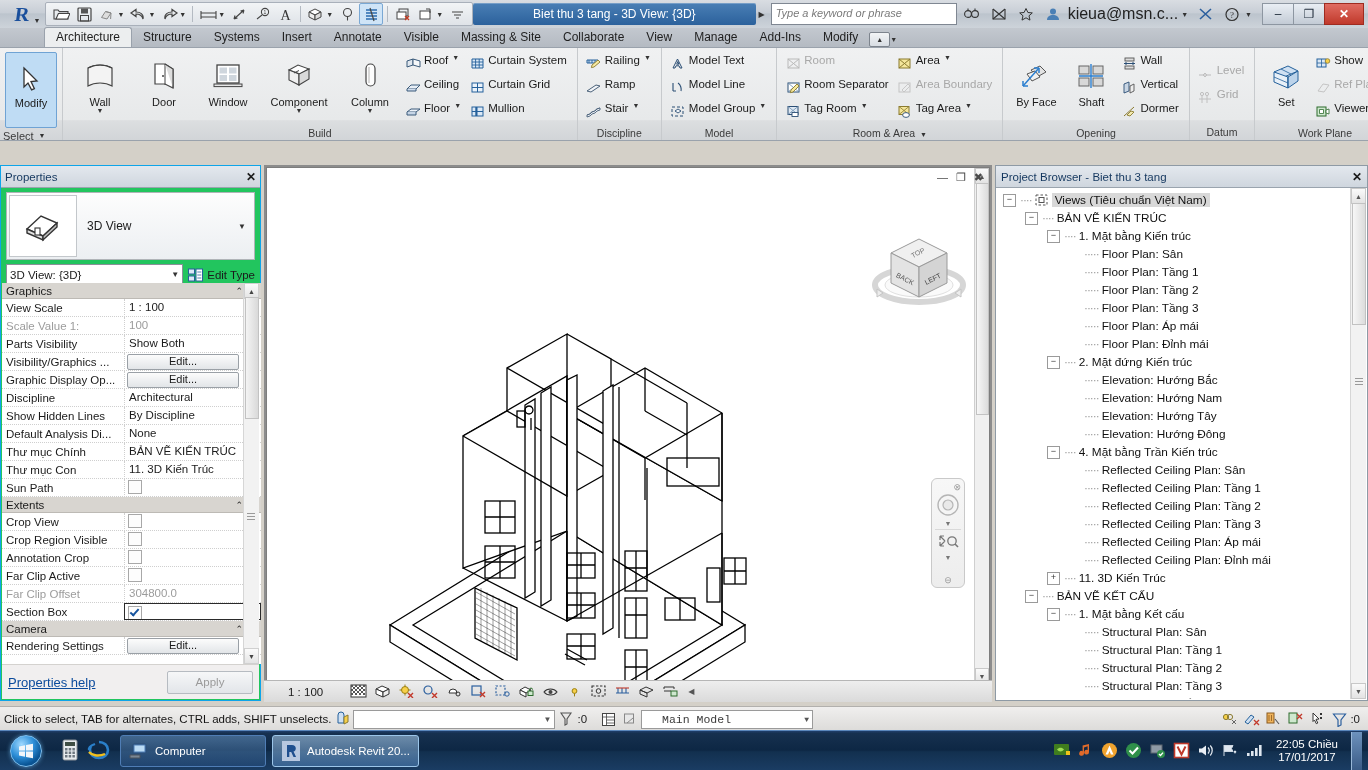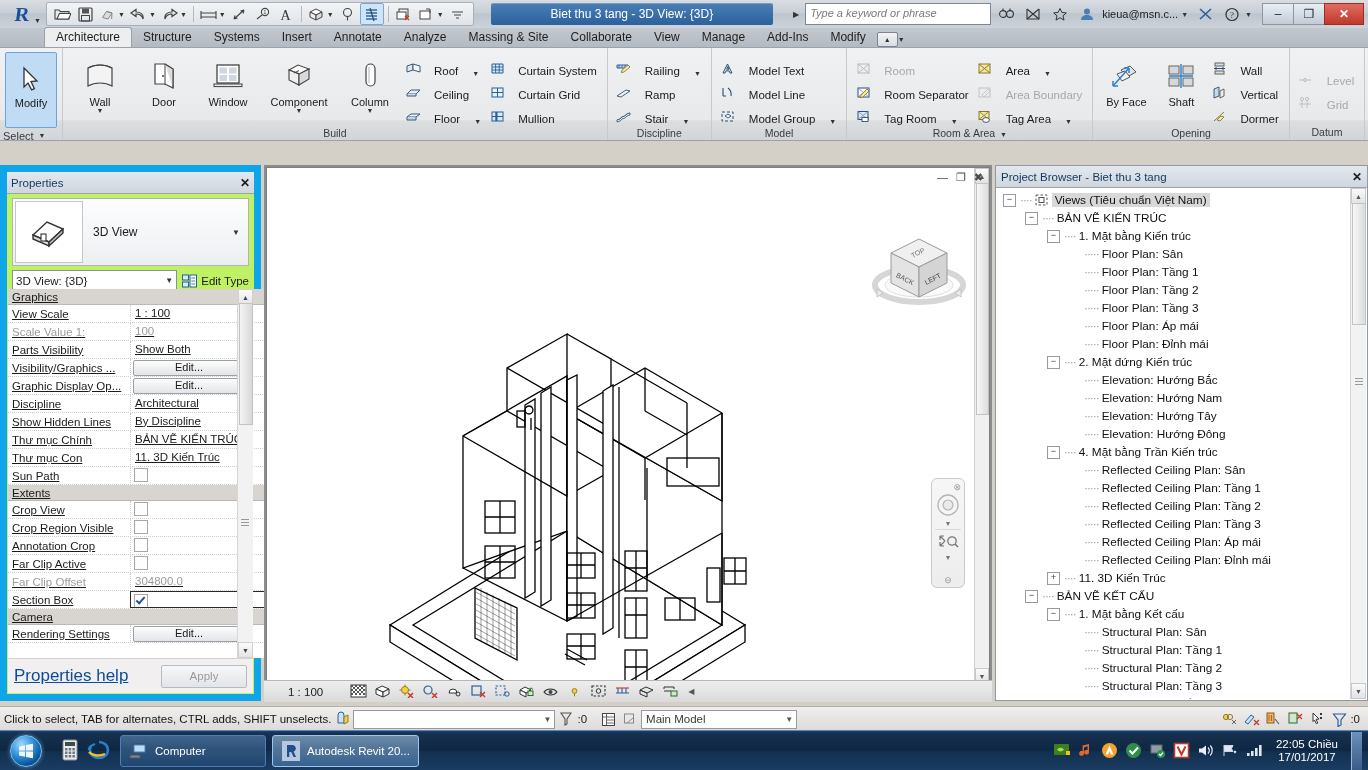--- a/index.html
+++ b/index.html
@@ -34,21 +34,21 @@
     background:linear-gradient(to bottom,#4a7fb5,#2b619c);
     color:#fff;font-size:12px;padding:4px 60px;border-radius:2px;
     box-shadow:inset 0 1px 0 rgba(255,255,255,.25);
     white-space:nowrap;
   }
   .searchzone{display:flex;align-items:center;gap:3px;padding-right:4px;}
   .sarrow{font-size:8px;color:#333;width:12px;text-align:center;}
   .searchbox{width:176px;height:18px;border:1px solid #7f8792;background:#fff;
      font-style:italic;color:#7a7a7a;font-size:11px;padding:1px 4px;line-height:16px;}
   .ticon{width:24px;height:22px;display:flex;align-items:center;justify-content:center;}
-  .userchip{display:flex;align-items:center;gap:3px;font-size:11px;color:#222;padding-right:2px;text-align:right;}
+  .userchip{display:flex;align-items:center;gap:3px;font-size:16px;color:#222;padding-right:2px;text-align:right;}
   .winbtns{display:flex;align-items:stretch;height:22px;margin-right:4px;margin-left:4px;}
   .wbtn{width:30px;height:20px;border:1px solid #8d96a1;border-right:none;
      background:linear-gradient(to bottom,#e9eef4,#c3cbd5);display:flex;align-items:center;justify-content:center;color:#1d2a38;font-size:12px;}
   .wbtn.close{background:linear-gradient(to bottom,#e06c62,#c0392b);border-color:#9e2b20;color:#fff;border-right:1px solid #9e2b20;font-weight:bold;width:38px;}
 
   
   .tabbar{position:absolute;left:0;top:28px;width:1368px;height:20px;
      background:linear-gradient(to bottom,#c3c8cf,#b4bac2);
      border-bottom:1px solid #9aa2ac;display:flex;align-items:flex-end;padding-left:44px;box-sizing:border-box;}
   .tab{font-size:12px;padding:3px 11px 3px 11px;color:#1e1e1e;white-space:nowrap;cursor:default;}
@@ -64,61 +64,61 @@
      border-bottom:1px solid #9aa2ac;display:flex;}
   .panel{position:relative;height:92px;display:flex;flex-direction:column;border-right:1px solid #c7cacd;}
   .panel .body{flex:1;display:flex;align-items:flex-start;padding:4px 5px 0 5px;}
   .panel .cap{height:16px;line-height:16px;text-align:center;font-size:10.5px;color:#3a3a3a;}
   .bigbtn{width:64px;display:flex;flex-direction:column;align-items:center;padding-top:4px;cursor:default;}
   .bigbtn .ic{height:38px;display:flex;align-items:flex-end;justify-content:center;}
   .bigbtn .lb{font-size:11px;margin-top:2px;text-align:center;line-height:12px;}
   .bigbtn .dd{font-size:7px;line-height:6px;color:#333;}
   .bigbtn.active{background:#bfdcf4;border:1px solid #6fa3d4;border-radius:2px;}
   .col{display:flex;flex-direction:column;gap:1px;padding-top:2px;}
-  .small{display:flex;align-items:flex-end;gap:12px;height:23px;padding:0 5px 0 2px;white-space:nowrap;font-size:11.5px;cursor:default;}
+  .small{display:flex;align-items:flex-start;gap:2px;height:23px;padding:0 5px 0 2px;white-space:nowrap;font-size:11.5px;cursor:default;}
   .small .si{width:18px;height:18px;display:flex;align-items:center;justify-content:center;}
   .small.dis{color:#a8a8a8;}
   .ddc{font-size:7px;color:#333;margin-left:2px;}
   .selectpanel{width:62px;}
   .selbtn{display:flex;align-items:center;gap:3px;font-size:11px;padding-left:3px;}
 
   
-  .props{position:absolute;left:0;top:165px;width:261px;height:536px;background:#bef264;border:7px solid #0ea5e9;box-sizing:border-box;}
+  .props{position:absolute;left:0;top:165px;width:261px;height:536px;background:#22c55e;border:1px solid #0ea5e9;box-sizing:border-box;}
   .ptitle{height:21px;background:linear-gradient(to bottom,#e3e8ee,#cfd6de);border-bottom:1px solid #9aa4ae;
      display:flex;align-items:center;padding:0 4px;font-size:11.5px;color:#14375f;}
   .ptitle .x{margin-left:auto;font-size:12px;color:#1b1b1b;font-weight:bold;cursor:default;}
   .ptype{margin:4px 5px;height:66px;border:1px solid #b0b4b8;background:linear-gradient(to bottom,#fdfdfd,#eceff2);display:flex;align-items:center;}
   .ptype .thumb{width:66px;height:60px;margin:2px;border:1px solid #c3c7cb;background:#fff;display:flex;align-items:center;justify-content:center;}
   .ptype .nm{flex:1;font-size:12px;padding-left:8px;}
   .ptype .ar{font-size:8px;padding-right:8px;color:#333;}
   .pselrow{display:flex;align-items:center;gap:4px;margin:0 5px 3px 5px;}
   .pcombo{flex:1;height:19px;border:1px solid #8a9099;background:#fff;display:flex;align-items:center;padding:0 3px;font-size:11.5px;}
   .pcombo .ar{margin-left:auto;font-size:8px;color:#333;}
   .pedit{display:flex;align-items:center;gap:3px;font-size:11.5px;white-space:nowrap;}
-  .pgrid{position:absolute;left:1px;top:117px;width:259px;bottom:36px;overflow:hidden;background:#fff;text-decoration:underline;}
+  .pgrid{position:absolute;left:1px;top:117px;width:259px;bottom:36px;overflow:hidden;background:#fff;}
   .grouphdr{display:flex;align-items:center;height:16px;background:#d8d5d0;border-bottom:1px solid #bdbab5;
      font-size:11.5px;padding-left:4px;box-sizing:border-box;}
   .grouphdr .chv{margin-left:auto;margin-right:18px;font-size:9px;}
   .prow{display:flex;height:18px;border-bottom:1px dotted #cfcfcf;align-items:center;box-sizing:border-box;}
   .prow .k{width:122px;padding-left:4px;font-size:11.5px;overflow:hidden;white-space:nowrap;box-sizing:border-box;}
   .prow .v{flex:1;padding-left:4px;font-size:11.5px;overflow:hidden;white-space:nowrap;border-left:1px dotted #cfcfcf;box-sizing:border-box;height:18px;line-height:17px;}
   .prow.dim .k,.prow.dim .v{color:#9c9c9c;}
   .minibtn{display:inline-block;width:110px;height:14px;line-height:13px;text-align:center;font-size:11px;
      border:1px solid #9aa0a6;border-radius:2px;background:linear-gradient(to bottom,#fcfcfc,#e2e5e8);}
   .chk{display:inline-block;width:12px;height:12px;border:1px solid #a8a8a8;background:#fdfdfd;vertical-align:middle;position:relative;}
   .prow .v.cell-active{border:1px solid #2a2a2a;height:17px;}
   .chk.on:after{content:"";position:absolute;left:3px;top:0px;width:3px;height:7px;border:solid #15539e;border-width:0 2px 2px 0;transform:rotate(42deg);}
   .pscroll{position:absolute;right:1px;top:117px;width:15px;bottom:36px;background:#f2f2f2;border-left:1px solid #d6d6d6;}
   .pscroll .up,.pscroll .dn{height:14px;display:flex;align-items:center;justify-content:center;font-size:7px;color:#444;background:linear-gradient(to bottom,#fbfbfb,#e4e4e4);border:1px solid #d0d0d0;}
   .pscroll .thumb{position:absolute;top:14px;left:1px;width:12px;height:120px;background:linear-gradient(to right,#f4f4f4,#d9d9d9);border:1px solid #c2c2c2;}
   .pscroll .dn{position:absolute;bottom:0;left:0;right:0;}
   .pscroll .grip{position:absolute;top:230px;left:3px;width:8px;height:7px;}
   .pscroll .grip i{display:block;height:1px;background:#9a9a9a;margin-bottom:2px;}
   .pfoot{position:absolute;left:1px;right:1px;bottom:1px;height:34px;background:#f1efef;border-top:1px solid #d4d2cf;display:flex;align-items:center;padding:0 6px;}
-  .phelp{color:#0b4b9c;text-decoration:underline;font-size:17px;}
+  .phelp{color:#0b4b9c;text-decoration:underline;font-size:13px;}
   .applybtn{margin-left:auto;width:84px;height:21px;border:1px solid #b6bbc1;border-radius:2px;
      background:linear-gradient(to bottom,#f6f7f8,#e2e5e9);color:#9a9a9a;font-size:11.5px;display:flex;align-items:center;justify-content:center;}
 
   
   .canvaswrap{position:absolute;left:264px;top:165px;width:728px;height:536px;background:#8c8c8c;}
   .viewpane{position:absolute;left:2px;top:2px;right:2px;bottom:2px;background:#fff;border:1px solid #7d7d7d;overflow:hidden;}
   .viewbtns{position:absolute;right:6px;top:3px;display:flex;gap:8px;color:#4b4b4b;font-size:11px;z-index:5;}
   .vscroll{position:absolute;right:0;top:0;width:14px;bottom:14px;background:#f0f0f0;border-left:1px solid #cfcfcf;}
   .hscroll{position:absolute;left:0;right:14px;bottom:0;height:14px;background:#f0f0f0;border-top:1px solid #cfcfcf;}
   .sbtn{background:linear-gradient(to bottom,#fafafa,#e3e3e3);border:1px solid #c8c8c8;display:flex;align-items:center;justify-content:center;font-size:7px;color:#555;}
@@ -144,21 +144,21 @@
   .tnode.sel .lbl{background:#d8d8d8;padding:0 3px;}
   .bscroll{position:absolute;right:1px;top:22px;width:15px;bottom:1px;background:#f2f2f2;border-left:1px solid #d6d6d6;}
   .viewicon{width:14px;height:12px;margin-right:3px;}
 
   
   .statusbar{position:absolute;left:0;top:706px;width:1368px;height:24px;
      background:linear-gradient(to bottom,#f0efee,#dcdbd9);border-top:1px solid #b2b0ad;display:flex;align-items:center;font-size:11.5px;}
   .statusbar .msg{padding-left:4px;color:#141414;}
   .stfield{width:200px;height:17px;border:1px solid #9a9a9a;background:#fff;display:flex;align-items:center;}
   .stfield .ar{margin-left:auto;font-size:8px;color:#555;padding-right:3px;}
-  .mmfield{width:150px;height:17px;border:1px solid #9a9a9a;background:#fff;display:flex;align-items:center;padding-left:4px;color:#3a3a3a;}
+  .mmfield{width:150px;height:17px;border:1px solid #9a9a9a;background:#fff;display:flex;align-items:center;padding-left:20px;color:#3a3a3a;font-family:Liberation Mono, monospace;}
   .mmfield .ar{margin-left:auto;font-size:8px;color:#555;padding-right:3px;}
   .stbox{width:22px;height:18px;display:flex;align-items:center;justify-content:center;}
 
   
   .taskbar{position:absolute;left:0;top:730px;width:1368px;height:40px;
      background:linear-gradient(to bottom,#1f3e6b 0%,#16304f 6%,#0d2744 48%,#12304f 52%,#1b3d64 100%);
      display:flex;align-items:center;border-top:1px solid #5a86bb;}
   .startorb{width:52px;height:38px;display:flex;align-items:center;justify-content:center;}
   .orb{width:30px;height:30px;border-radius:50%;
      background:radial-gradient(circle at 35% 28%,#9ed8ff 0%,#2e8fd8 42%,#0b5798 70%,#063d70 100%);
@@ -337,21 +337,21 @@
       <div class="wbtn close">✕</div>
     </div>
   </div>
 
   <div class="tabbar">
     <div class="tab active">Architecture</div>
     <div class="tab">Structure</div>
     <div class="tab">Systems</div>
     <div class="tab">Insert</div>
     <div class="tab">Annotate</div>
-    <div class="tab">Analyze</div>
+    <div class="tab">Visible</div>
     <div class="tab">Massing &amp; Site</div>
     <div class="tab">Collaborate</div>
     <div class="tab">View</div>
     <div class="tab">Manage</div>
     <div class="tab">Add-Ins</div>
     <div class="tab">Modify</div>
     <div class="minbtn">
       <div class="minbox">▲</div>
       <span class="tcaret">▼</span>
     </div>
@@ -848,20 +848,24 @@
           <div class="k">Graphic Display Op...</div>
           <div class="v" style="padding-left:2px;"><span class="minibtn">Edit...</span></div>
         </div>
       <div class="prow">
           <div class="k">Discipline</div>
           <div class="v">Architectural</div>
         </div>
       <div class="prow">
           <div class="k">Show Hidden Lines</div>
           <div class="v">By Discipline</div>
+        </div>
+      <div class="prow">
+          <div class="k">Default Analysis Di...</div>
+          <div class="v">None</div>
         </div>
       <div class="prow">
           <div class="k">Thư mục Chính</div>
           <div class="v">BẢN VẼ KIẾN TRÚC</div>
         </div>
       <div class="prow">
           <div class="k">Thư mục Con</div>
           <div class="v">11. 3D Kiến Trúc</div>
         </div>
       <div class="prow">

